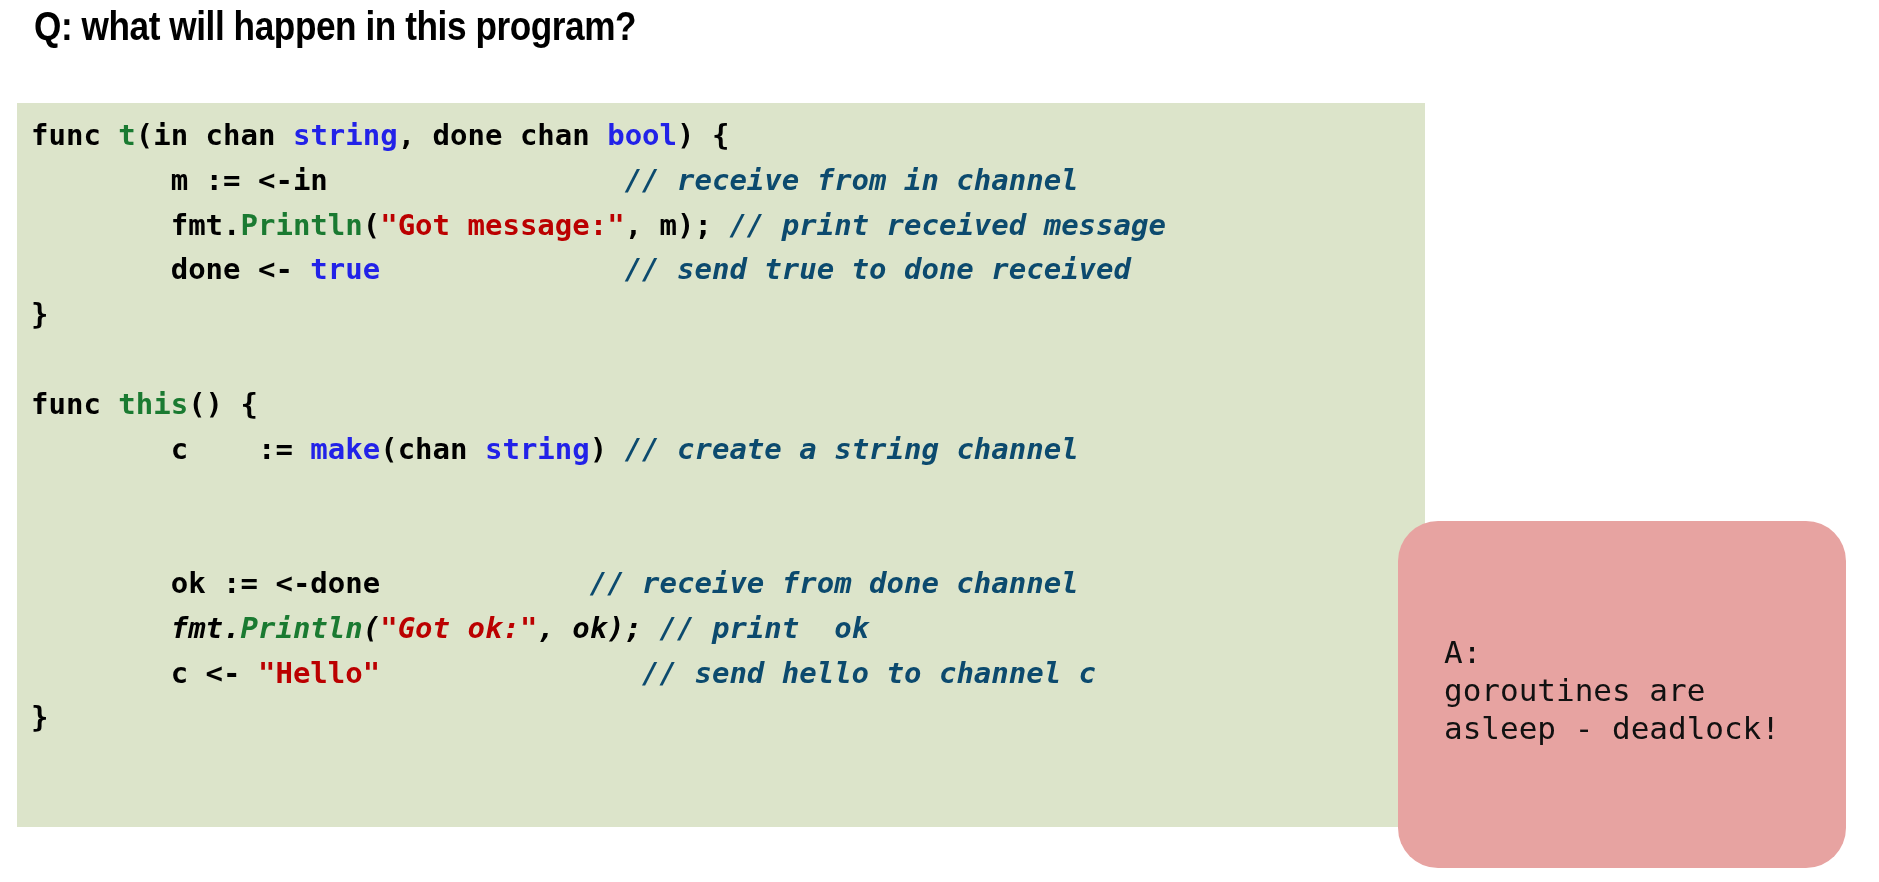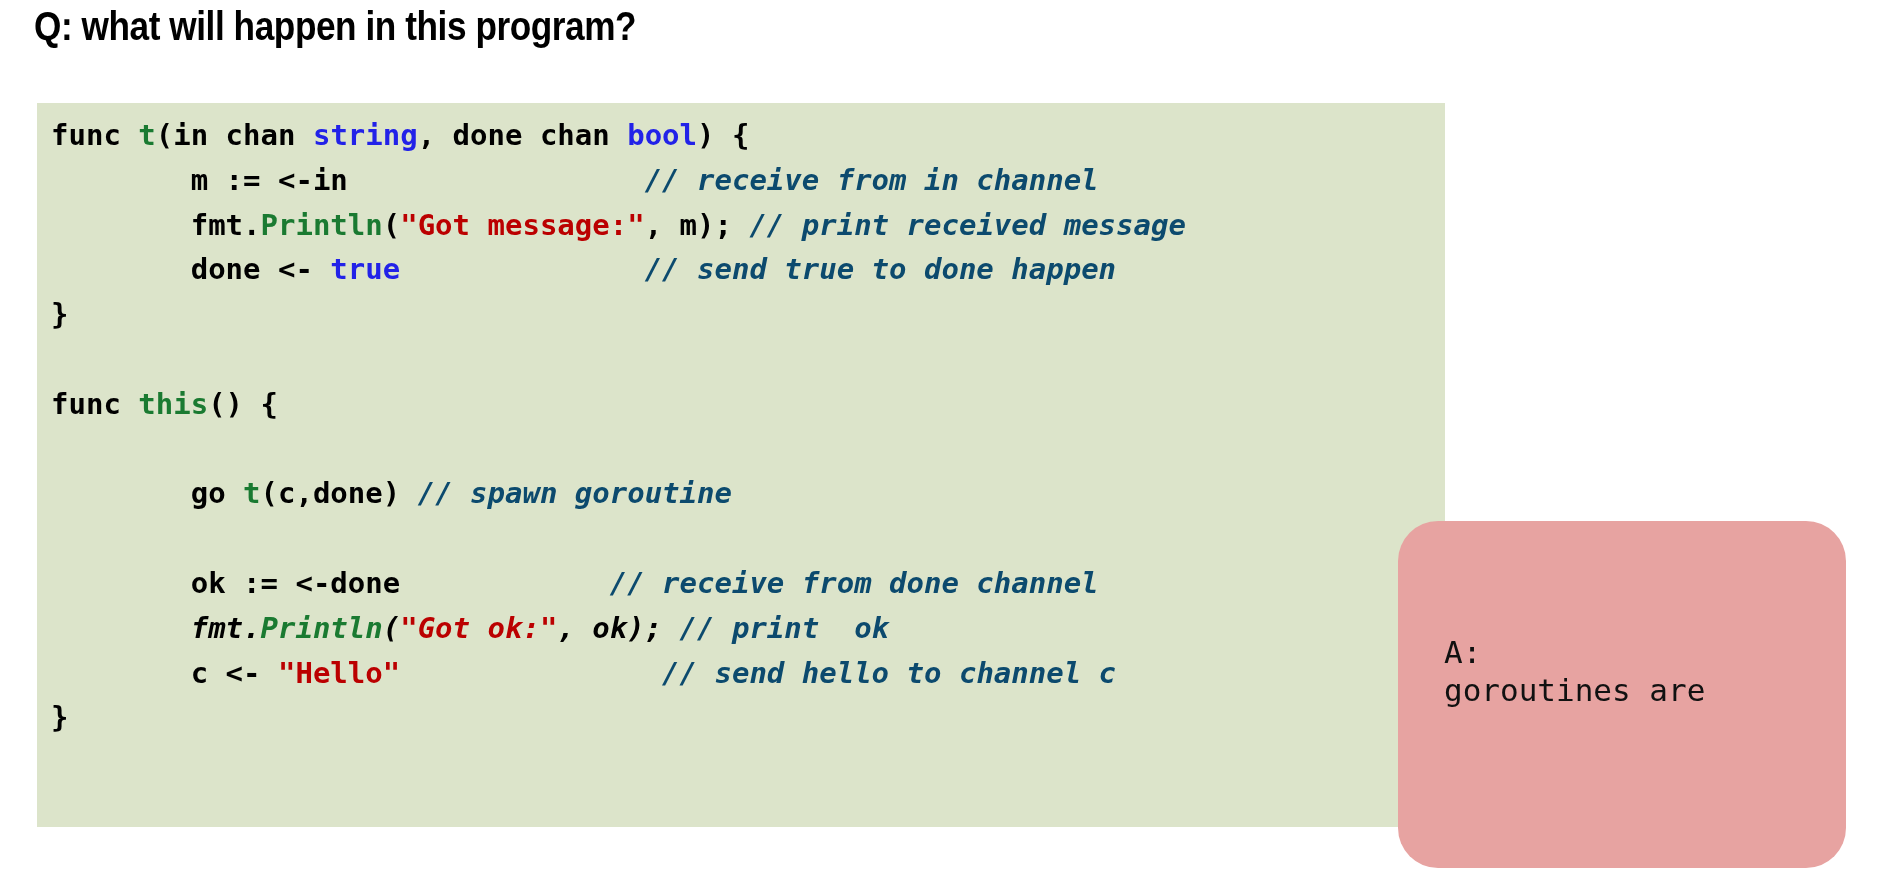--- a/index.html
+++ b/index.html
@@ -35,21 +35,20 @@
   
   #code-block {
     position: absolute;
     left: 17px;
     top: 103px;
     width: 1408px;
     height: 724px;
     background: #dce4ca;
     box-sizing: border-box;
     padding: 10px 0 0 14px;
-    margin-left: 20px;
   }
   .code-line {
     font-family: "DejaVu Sans Mono", monospace;
     font-weight: bold;
     font-size: 29px;
     line-height: 44.8px;
     white-space: pre;
     color: #000000;
     height: 44.8px;
   }
@@ -83,32 +82,33 @@
 </head>
 <body>
 
 <div id="slide-title">Q: what will happen in this program?</div>
 
 <div id="code-block" style="background: rgb(220, 228, 202);">
   <div id="code-lines">
       <div class="code-line"><span>func </span><span class="tok-fn">t</span><span>(in chan </span><span class="tok-kw">string</span><span>, done chan </span><span class="tok-kw">bool</span><span>) {</span></div>
       <div class="code-line"><span>        m := &lt;-in                 </span><span class="tok-com">// receive from in channel</span></div>
       <div class="code-line"><span>        fmt.</span><span class="tok-fn">Println</span><span>(</span><span class="tok-str">"Got message:"</span><span>, m); </span><span class="tok-com">// print received message</span></div>
-      <div class="code-line"><span>        done &lt;- </span><span class="tok-kw">true</span><span>              </span><span class="tok-com">// send true to done happen</span></div>
+      <div class="code-line"><span>        done &lt;- </span><span class="tok-kw">true</span><span>              </span><span class="tok-com">// send true to done received</span></div>
       <div class="code-line"><span>}</span></div>
       <div class="code-line"><span> </span></div>
       <div class="code-line"><span>func </span><span class="tok-fn">this</span><span>() {</span></div>
+      <div class="code-line"><span>        c    := </span><span class="tok-kw">make</span><span>(chan </span><span class="tok-kw">string</span><span>) </span><span class="tok-com">// create a string channel</span></div>
       <div class="code-line"><span> </span></div>
-      <div class="code-line"><span>        go </span><span class="tok-fn">t</span><span>(c,done) </span><span class="tok-com">// spawn goroutine</span></div>
       <div class="code-line"><span> </span></div>
       <div class="code-line"><span>        ok := &lt;-done            </span><span class="tok-com">// receive from done channel</span></div>
       <div class="code-line ital"><span>        fmt.</span><span class="tok-fn">Println</span><span>(</span><span class="tok-str">"Got ok:"</span><span>, ok); </span><span class="tok-com">// print  ok</span></div>
       <div class="code-line"><span>        c &lt;- </span><span class="tok-str">"Hello"</span><span>               </span><span class="tok-com">// send hello to channel c</span></div>
       <div class="code-line"><span>}</span></div>
     </div>
 </div>
 
 <div id="answer-box" style="background: rgb(231, 163, 161);">
   <div id="answer-lines">
       <div class="answer-line">A:</div>
       <div class="answer-line">goroutines are</div>
+      <div class="answer-line">asleep - deadlock!</div>
     </div>
 </div>
 
 </body></html>

